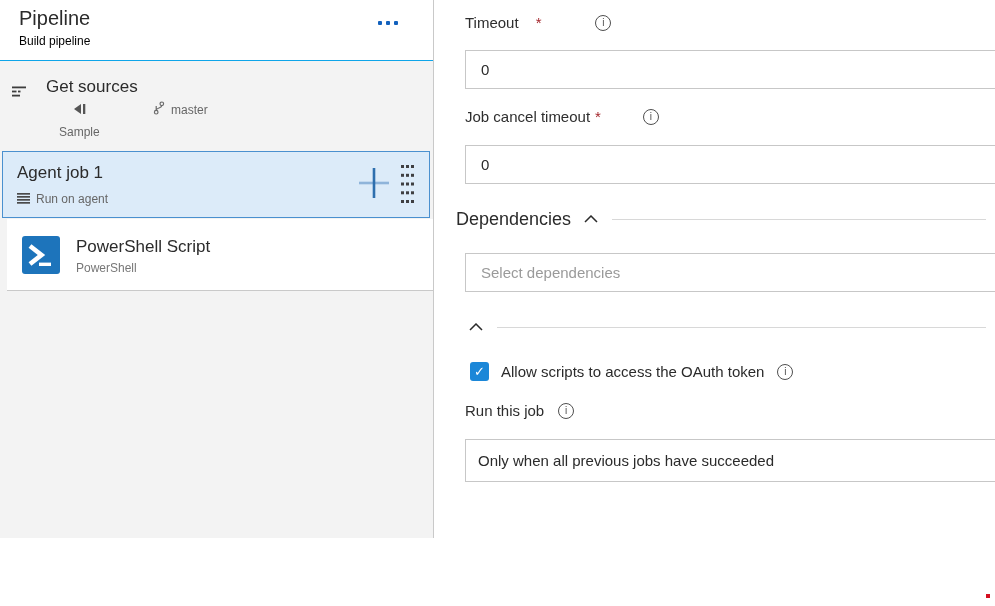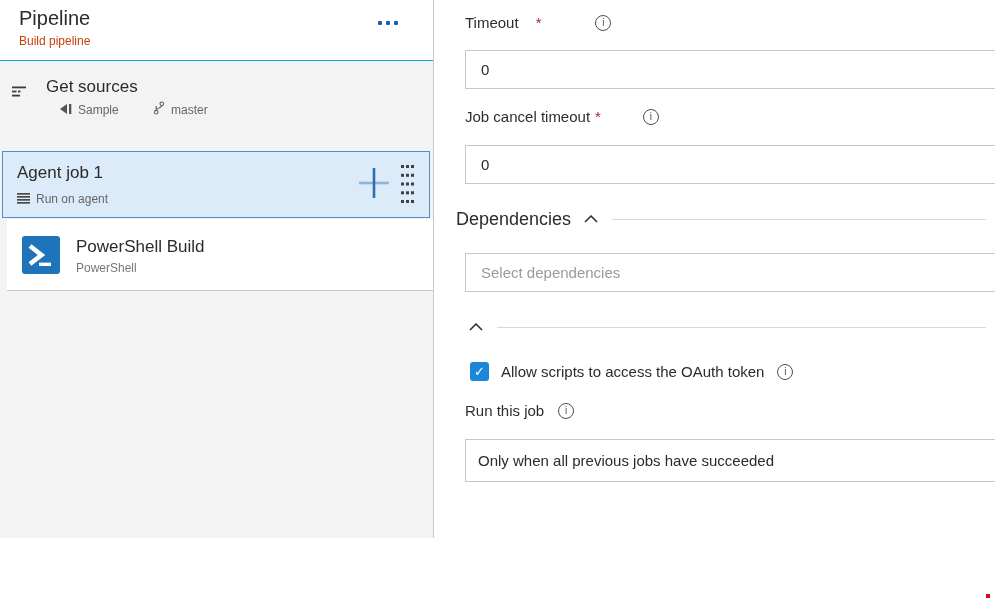--- a/index.html
+++ b/index.html
@@ -6,28 +6,28 @@
   html,body { width:995px; height:606px; overflow:hidden; background:#fff;
               font-family:"Liberation Sans", sans-serif; color:#2b2b2b; }
   .abs { position:absolute; }
 
   
   .left-panel { left:0; top:0; width:434px; height:538px; background:#f3f3f3;
                 border-right:1px solid #c9c9c9; }
   .lp-header { left:0; top:0; width:433px; height:61px; background:#fff;
                border-bottom:1px solid #0ea5e9; }
   .lp-title { left:19px; top:7px; font-size:20px; color:#2b2b2b; }
-  .lp-subtitle { left:19px; top:34px; font-size:12px; color:#c2410c; }
+  .lp-subtitle { left:19px; top:34px; font-size:12px; color:#000000; }
   .ellipsis { left:378px; top:21px; display:flex; gap:4px; cursor:pointer; }
   .ellipsis i { width:4px; height:4px; background:#1261bd; border-radius:1px; display:block; }
 
   .gs-section { left:4px; top:61px; width:433px; height:90px; }
   .gs-icon { left:8px; top:23px; }
   .gs-title { left:42px; top:16px; font-size:17px; }
-  .gs-sub1 { left:55px; top:40px; }
+  .gs-sub1 { left:55px; top:40px;flex-direction:column; }
   .gs-sub2 { left:149px; top:40px; }
   .sub-group { display:flex; align-items:center; gap:6px; }
   .sub-text { font-size:12px; color:#666; }
 
   .agent-row { left:2px; top:151px; width:428px; height:67px; background:#dcebf9;
                border:1px solid #4a90cf; cursor:pointer; }
   .agent-title { left:14px; top:11px; font-size:17px; }
   .agent-sub { left:14px; top:38px; }
   .plus-btn { left:356px; top:16px; width:30px; height:30px; cursor:pointer; }
   .grip { left:398px; top:13px; cursor:grab; }
@@ -167,21 +167,21 @@
     </span>
   </div>
 
   <div class="abs ps-row">
     <span class="abs ps-icon">
       <svg width="38" height="38" viewBox="0 0 38 38">
         <path d="M8 10 L19.5 19 L8 28" stroke="#fff" stroke-width="4.6" fill="none"></path>
         <rect x="17" y="26.6" width="12" height="3.4" fill="#fff"></rect>
         </svg>
     </span>
-    <div class="abs ps-title">PowerShell Build</div>
+    <div class="abs ps-title">PowerShell Script</div>
     <div class="abs ps-sub">PowerShell</div>
   </div>
 </div>
 
 <div class="abs right-panel">
 
   <div class="abs field-label lbl1">
     <span>Timeout</span>
     <span class="req">*</span>
     <span class="info gap-lg">i</span>

